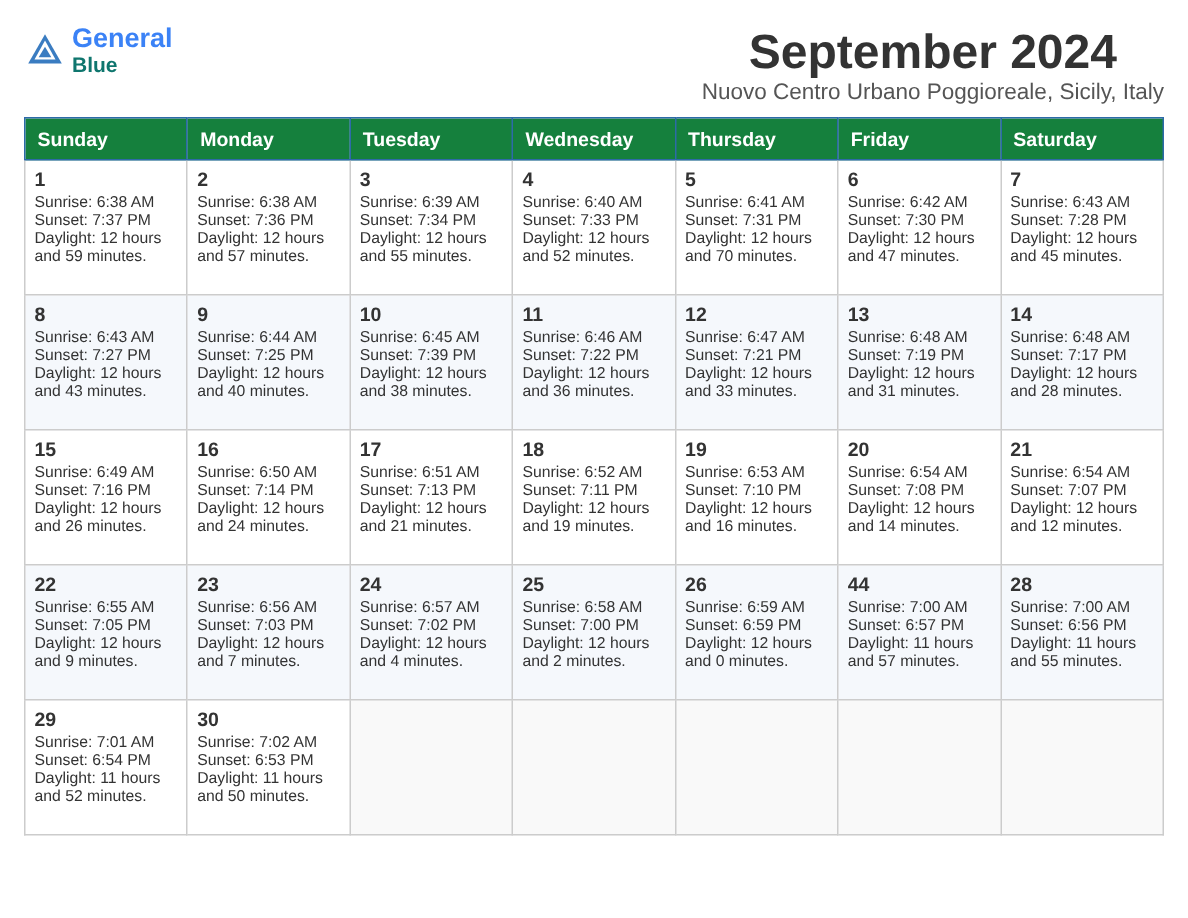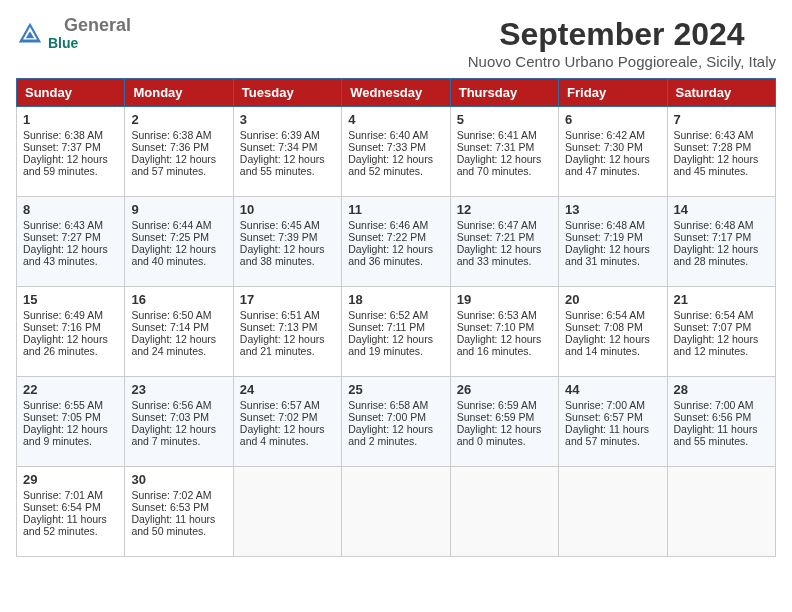--- a/index.html
+++ b/index.html
@@ -22,22 +22,21 @@
       gap: 4px;
     }
     .logo-text {
       display: flex;
       flex-direction: column;
       line-height: 1.1;
     }
     .logo-general {
       font-size: 18px;
       font-weight: bold;
-      color: #737373;
-      margin-left: 16px;
+      color: #3b82f6;
     }
     .logo-blue {
       font-size: 14px;
       font-weight: bold;
       color: #0f766e;
     }
     .logo-icon {
       width: 28px;
       height: 28px;
     }
@@ -52,21 +51,21 @@
     .subtitle {
       font-size: 15px;
       color: #555;
     }
     .calendar {
       width: 100%;
       border-collapse: collapse;
       margin-top: 8px;
     }
     .calendar th {
-      background-color: #b91c1c;
+      background-color: #15803d;
       color: white;
       text-align: left;
       padding: 6px 8px;
       font-size: 13px;
       font-weight: bold;
       border: 1px solid #2d6aa8;
     }
     .calendar td {
       vertical-align: top;
       padding: 5px 6px;

